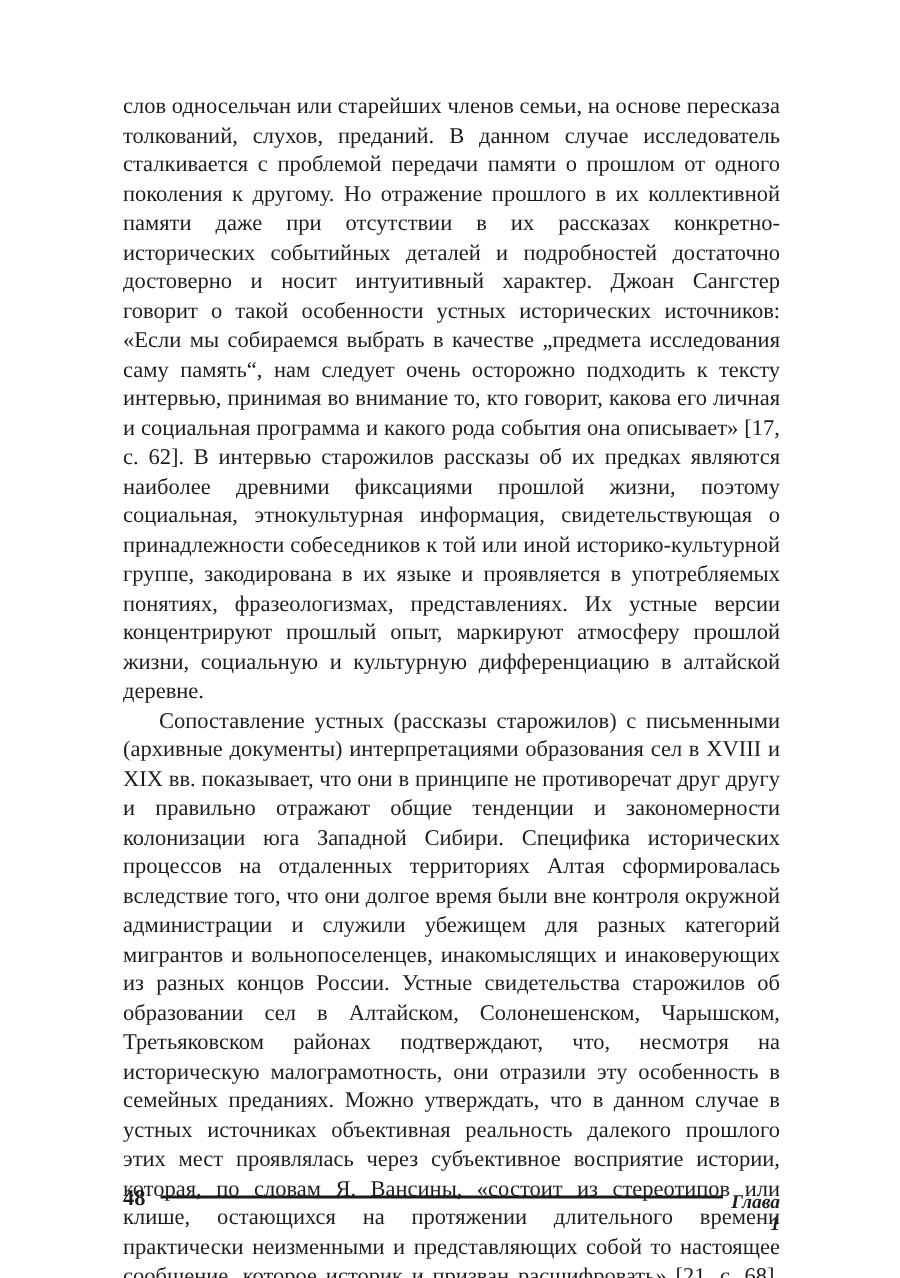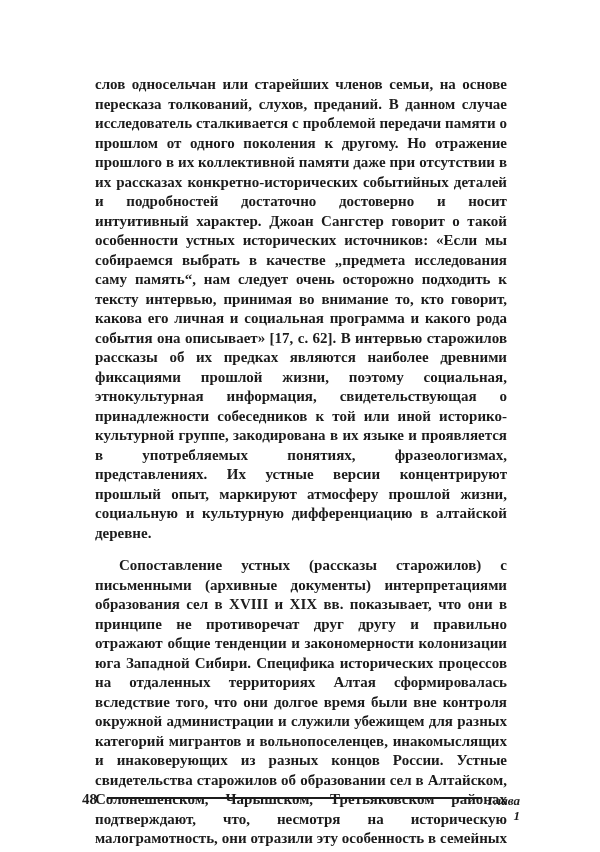--- a/index.html
+++ b/index.html
@@ -22,22 +22,21 @@
       top: 62px;
       left: 82px;
       right: 80px;
       font-size: 15px;
       line-height: 19.5px;
       text-align: justify;
       hyphens: auto;
       -webkit-hyphens: auto;
     }
     .para {
-      margin: 13px;
-      font-weight: bold;
+      margin: 0;
     }
     .para.indent {
       text-indent: 24px;
     }
     .page-footer {
       position: absolute;
       left: 82px;
       right: 80px;
       top: 791px;
       display: flex;

